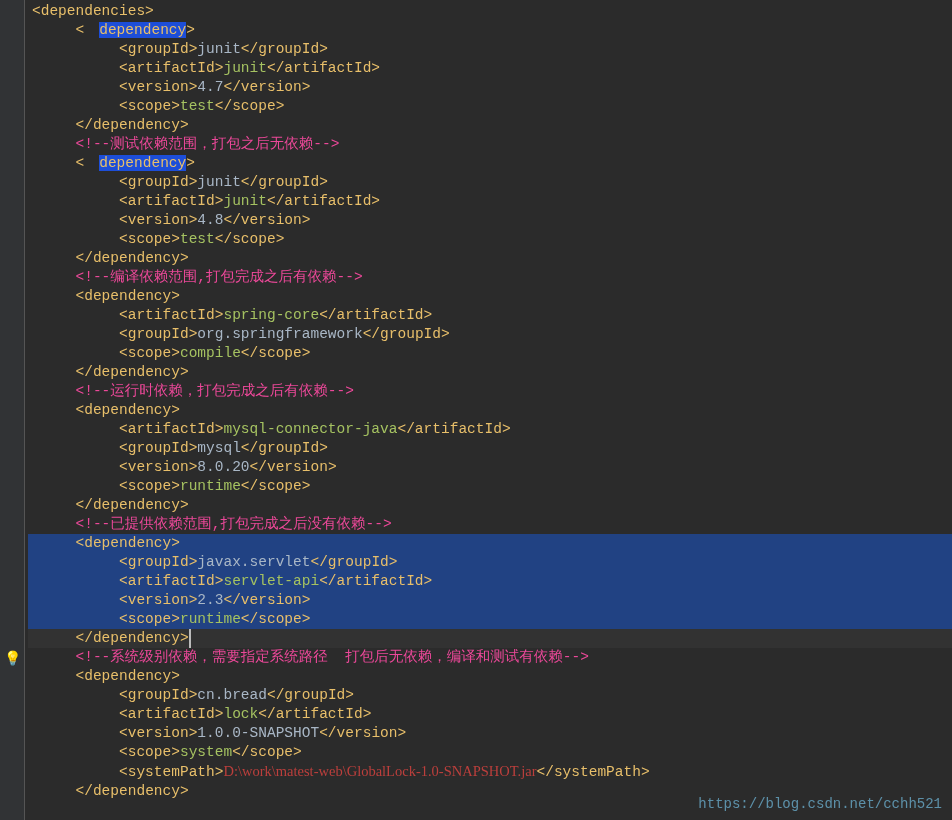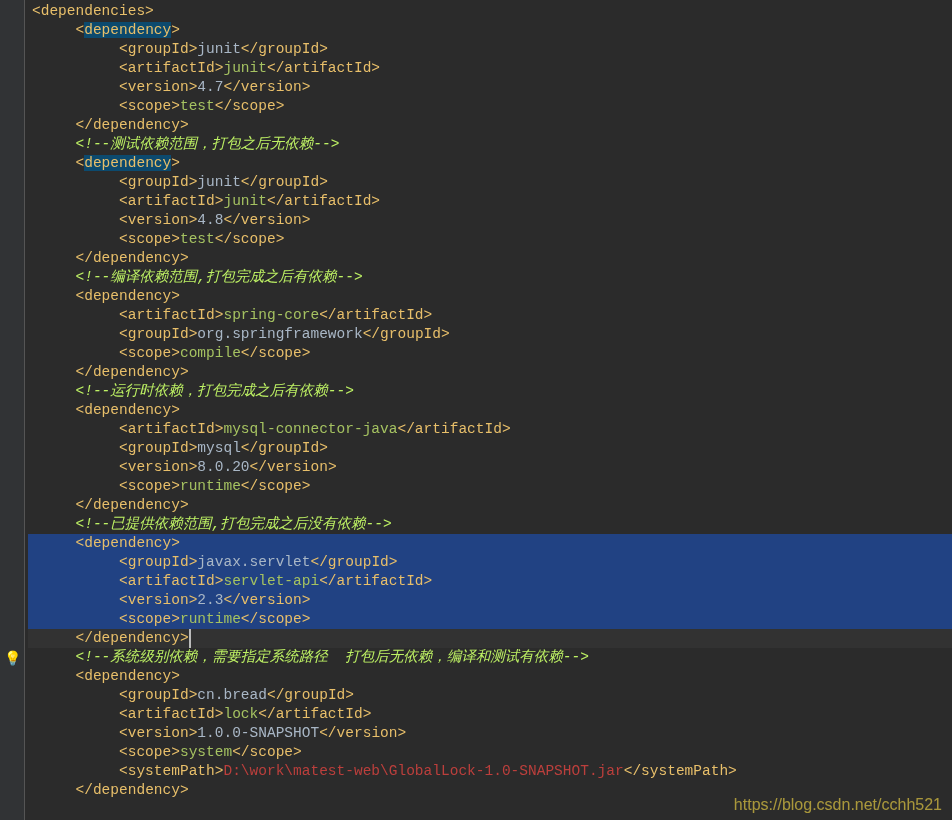--- a/index.html
+++ b/index.html
@@ -39,32 +39,32 @@
   .line.selected { background: #214283; }
   .line.caret { background: #323232; position: relative; }
   .caret-mark {
     position: absolute;
     width: 2px;
     height: 19px;
     background: #bbb;
     display: inline-block;
   }
   .t  { color: #e8bf6a; }   
-  .hl { background: #0c4a6e; } 
+  .hl { background: #1d4ed8; margin-left: 15px; } 
   .av { color: #a9b7c6; }   
   .tx { color: #a5c261; }   
-  .cm { color: #bef264; font-style: italic; }   
-  .err{ color: #bc3f3c; }   
+  .cm { color: #ec4899; }   
+  .err{ color: #bc3f3c; font-family: Liberation Serif, serif; }   
   .watermark {
     position: absolute;
     right: 10px;
     bottom: 6px;
-    color: #fde047;
-    font-size: 16px;
-    font-family: Liberation Sans, sans-serif;
+    color: #7dd3fc;
+    font-size: 14px;
+    font-family: Liberation Mono, monospace;
     opacity: 0.6;
   }
 </style>
 </head>
 <body>
 
 <div class="gutter">
   <span class="bulb">💡</span>
 </div>
 

